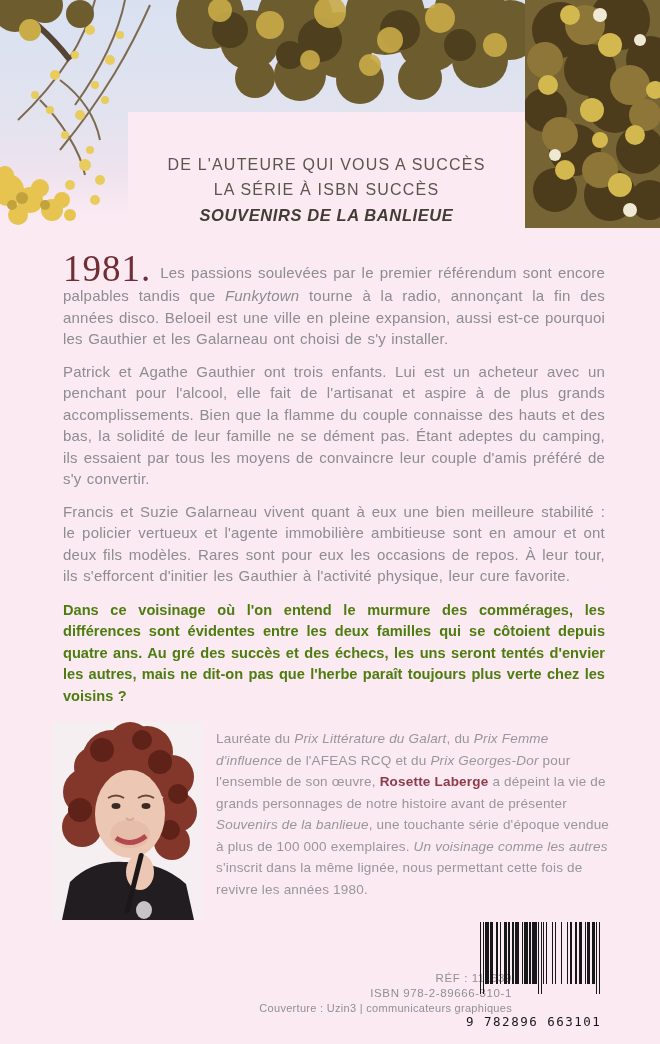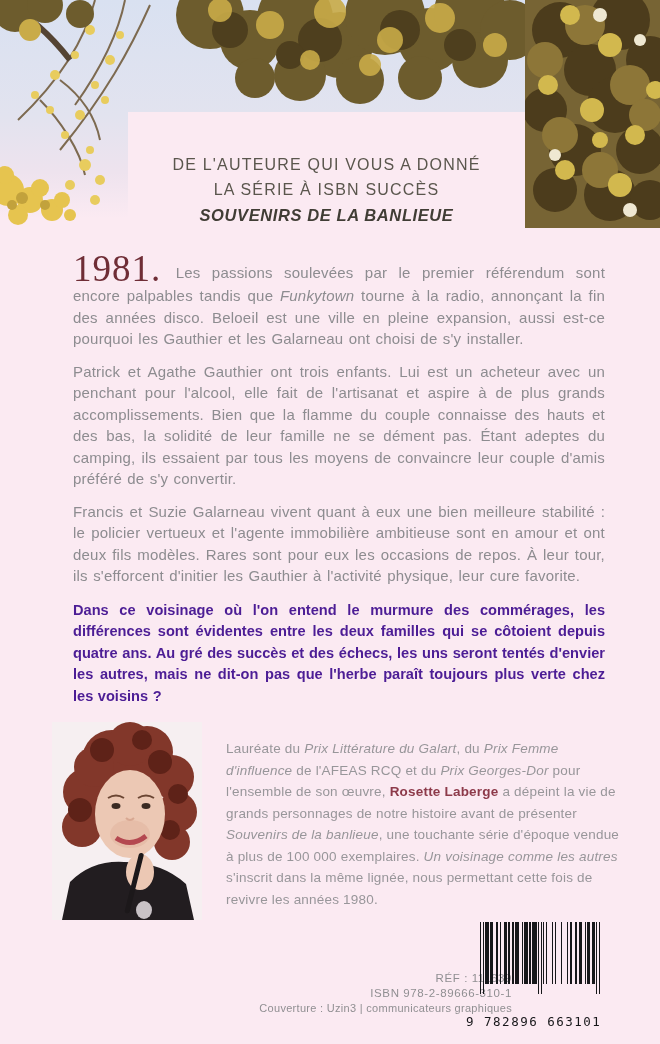--- a/index.html
+++ b/index.html
@@ -18,38 +18,38 @@
   .promo-line{
     font-size:16px;line-height:25px;letter-spacing:1.2px;color:#5a564d;
   }
   .series-title{
     font-size:16.5px;line-height:26px;letter-spacing:.6px;color:#403d35;
     font-weight:bold;font-style:italic;
   }
   
   .content{position:absolute;left:57px;top:252px;width:548px;}
   .para{
-    margin:0 0 11px 16px;text-align:justify;
+    margin:0 0 11px 6px;text-align:justify;
     font-size:15px;line-height:21.5px;letter-spacing:.2px;word-spacing:1px;
     color:#8d8c90;
   }
   .year{
     font-family:"Liberation Serif",serif;
     font-size:37px;line-height:.9;letter-spacing:1px;
     color:#6f2d36;vertical-align:-3px;padding-right:3px;
   }
   .para i{font-style:italic;}
   .para.highlight{
-    font-weight:bold;color:#4c1d95;font-size:14.6px;
+    font-weight:bold;color:#4d7c0f;font-size:14.6px;
     letter-spacing:0;word-spacing:.5px;line-height:21.5px;margin-top:13px;
   }
   
   .author-photo{position:absolute;left:52px;top:722px;width:150px;height:198px;}
   .bio{
-    position:absolute;left:210px;top:722px;width:402px;margin:16px;
+    position:absolute;left:210px;top:722px;width:402px;margin:6px;
     font-size:13.5px;line-height:21.5px;letter-spacing:.2px;color:#98969a;
     text-align:left;
   }
   .bio i{font-style:italic;}
   .bio .name{font-weight:bold;color:#8d3a4a;font-style:normal;}
   
   .footer-info{
     position:absolute;top:971px;left:0;width:512px;text-align:right;
     color:#908f92;
   }
@@ -203,21 +203,21 @@
           <circle cx="70" cy="215" r="6"></circle>
       </g>
       <g fill="#c2a23c">
         <circle cx="22" cy="198" r="6"></circle>
           <circle cx="45" cy="205" r="5"></circle>
           <circle cx="12" cy="205" r="5"></circle>
       </g>
     </svg>
 
     <div class="header-box">
-      <div class="promo-line">DE L'AUTEURE QUI VOUS A DONNÉ</div>
+      <div class="promo-line">DE L'AUTEURE QUI VOUS A SUCCÈS</div>
       <div class="promo-line">LA SÉRIE À ISBN SUCCÈS</div>
       <div class="series-title">SOUVENIRS DE LA BANLIEUE</div>
     </div>
   </div>
 
   <div class="content">
     <p class="para"><span class="year">1981.</span><span> Les passions soulevées par le premier référendum sont encore palpables tandis que </span><i>Funkytown</i><span> tourne à la radio, annonçant la fin des années disco. Beloeil est une ville en pleine expansion, aussi est-ce pourquoi les Gauthier et les Galarneau ont choisi de s'y installer.</span></p>
     <p class="para">Patrick et Agathe Gauthier ont trois enfants. Lui est un acheteur avec un penchant pour l'alcool, elle fait de l'artisanat et aspire à de plus grands accomplissements. Bien que la flamme du couple connaisse des hauts et des bas, la solidité de leur famille ne se dément pas. Étant adeptes du camping, ils essaient par tous les moyens de convaincre leur couple d'amis préféré de s'y convertir.</p>
     <p class="para">Francis et Suzie Galarneau vivent quant à eux une bien meilleure stabilité : le policier vertueux et l'agente immobilière ambitieuse sont en amour et ont deux fils modèles. Rares sont pour eux les occasions de repos. À leur tour, ils s'efforcent d'initier les Gauthier à l'activité physique, leur cure favorite.</p>
     <p class="para highlight">Dans ce voisinage où l'on entend le murmure des commérages, les différences sont évidentes entre les deux familles qui se côtoient depuis quatre ans. Au gré des succès et des échecs, les uns seront tentés d'envier les autres, mais ne dit-on pas que l'herbe paraît toujours plus verte chez les voisins ?</p>

